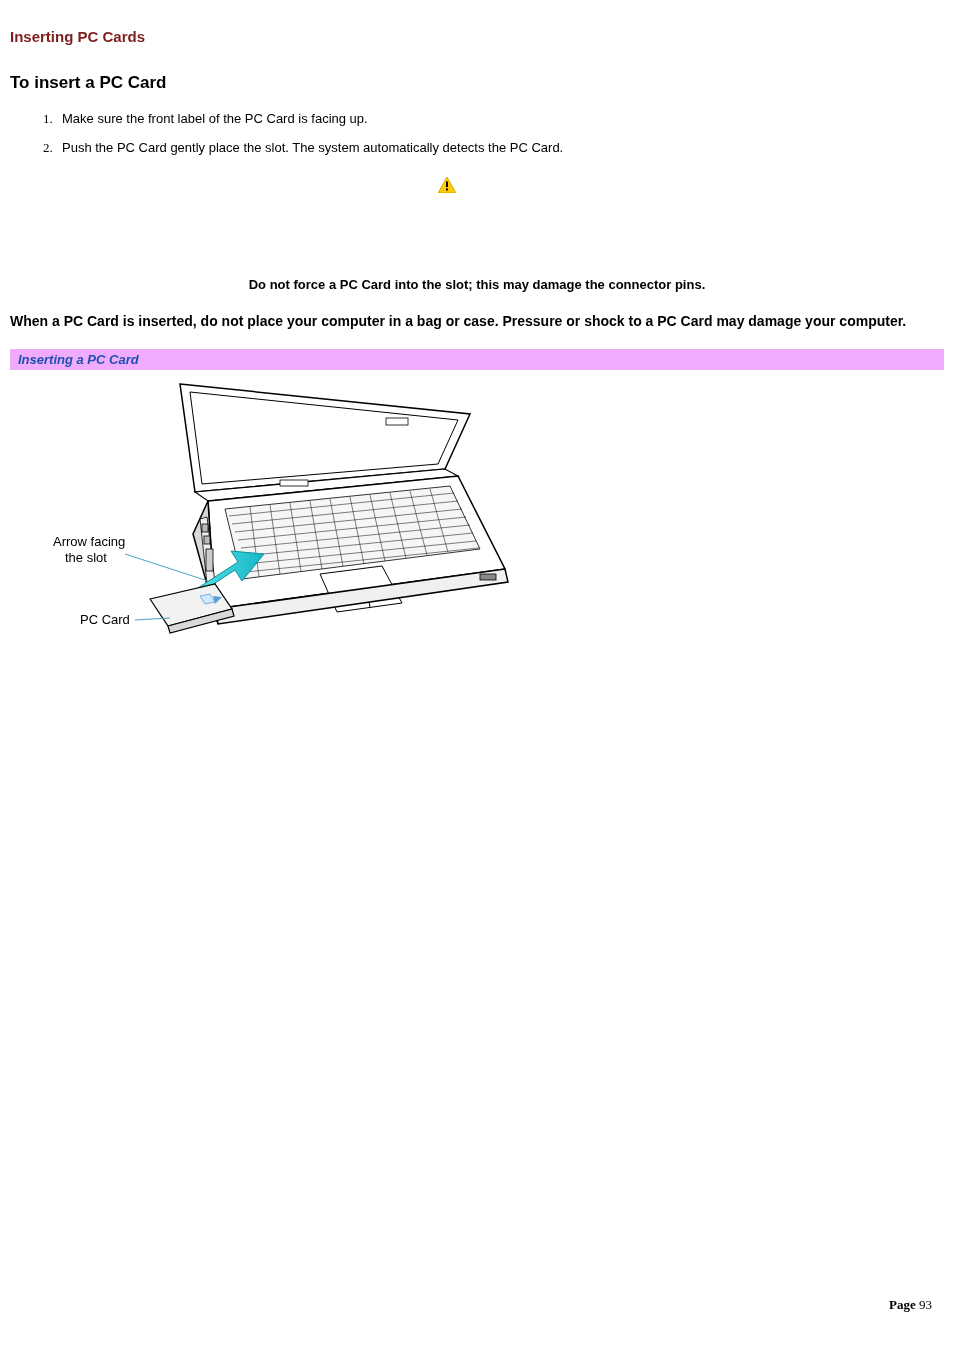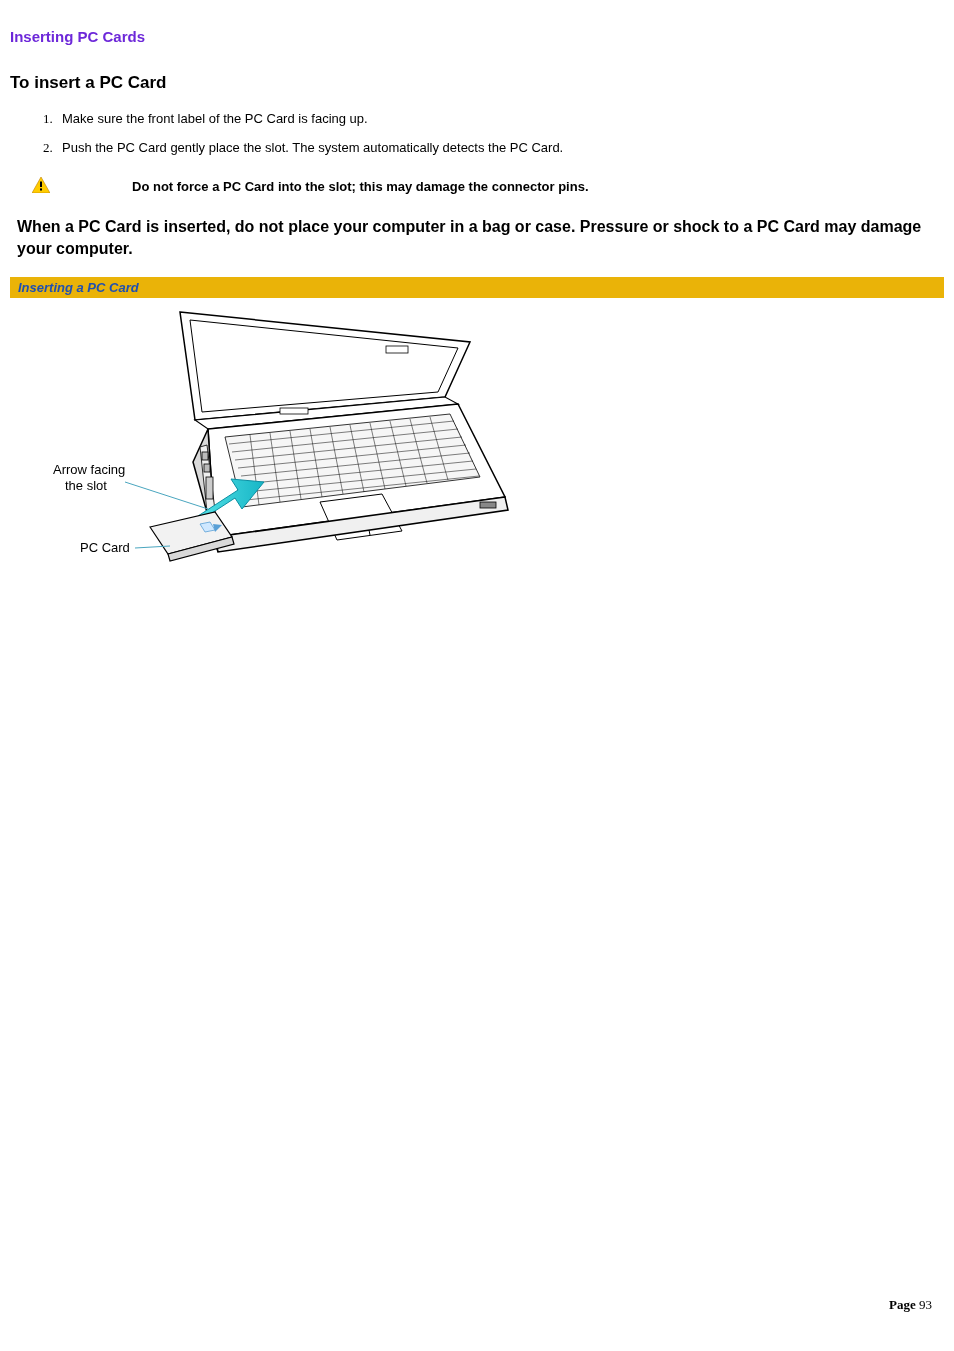--- a/index.html
+++ b/index.html
@@ -12,21 +12,21 @@
     font-family: Verdana, Arial, sans-serif;
     font-size: 13px;
     color: #000;
     position: relative;
     min-height: 1351px;
   }
   .page {
     padding: 28px 10px 0 10px;
   }
   .title {
-    color: #6d28d9;
+    color: #7f1d1d;
     font-weight: bold;
     font-size: 15px;
     margin-bottom: 28px;
   }
   .subhead {
     font-weight: bold;
     font-size: 17px;
     margin-bottom: 18px;
   }
   ol.steps {
@@ -40,38 +40,39 @@
     margin-bottom: 14px;
   }
   ol.steps li::marker {
     font-family: "Times New Roman", serif;
     font-size: 13px;
   }
   .warning-row {
     display: flex;
     align-items: center;
     margin: 6px 0 20px 0;
+    flex-direction: column;
   }
   .warning-icon {
     width: 100px;
     flex: 0 0 100px;
     padding-left: 22px;
   }
   .warning-text {
     font-weight: bold;
     font-size: 13px;
   }
   .bold-para {
     font-weight: bold;
-    font-size: 16px;
+    font-size: 14px;
     line-height: 1.35;
-    margin: 0 0 18px 7px;
+    margin: 0 0 18px 0;
   }
   .caption-bar {
-    background: #eab308;
+    background: #f0abfc;
     font-style: italic;
     font-weight: bold;
     color: #2050b0;
     font-size: 13px;
     padding: 3px 8px;
     margin-top: 4px;
   }
   .figure {
     padding: 4px 0 0 0;
   }

